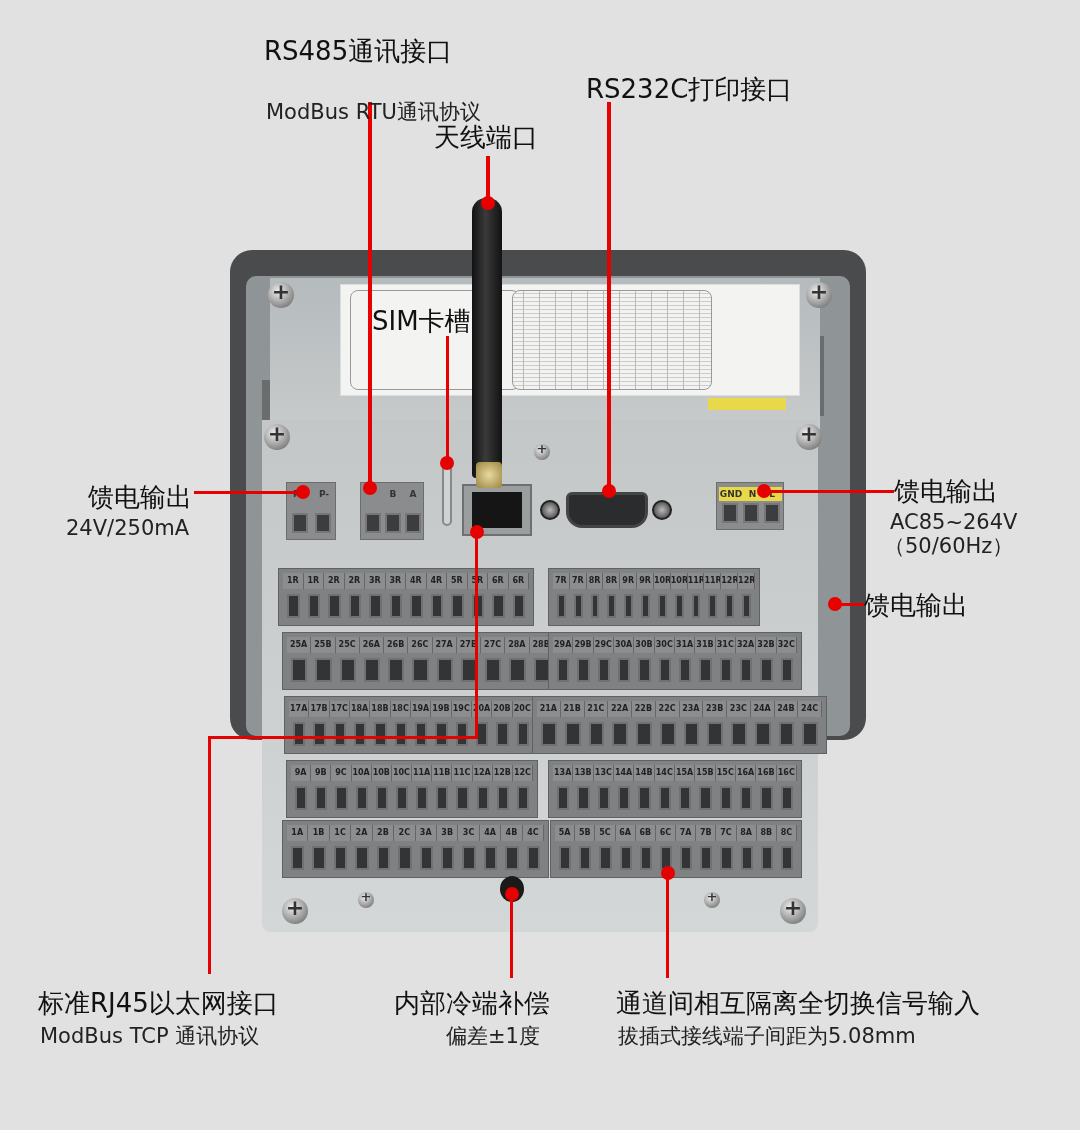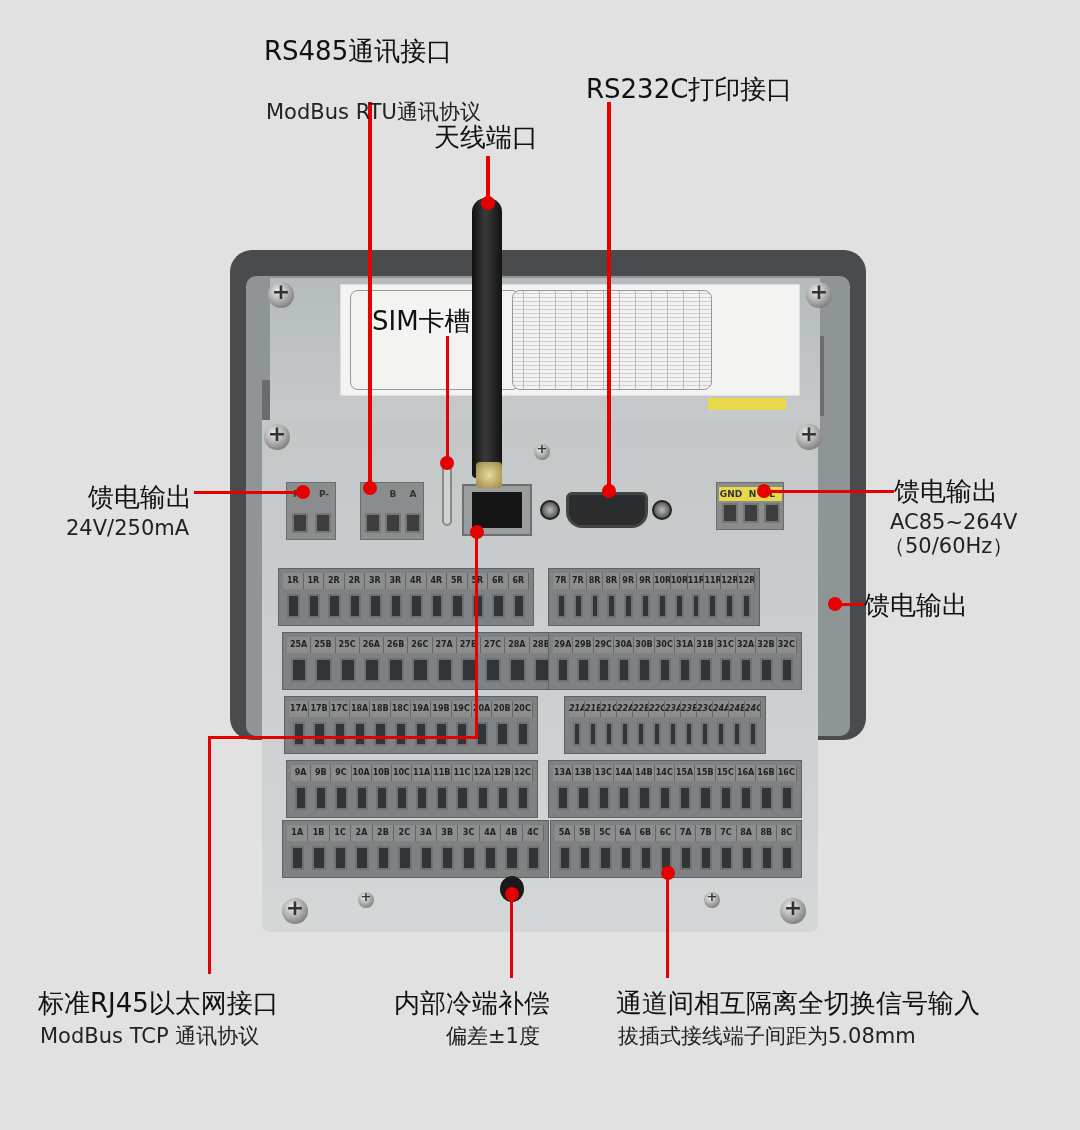--- a/index.html
+++ b/index.html
@@ -311,21 +311,21 @@
       <span></span>
       <span></span>
       <span></span>
       <span></span>
       <span></span>
       <span></span>
       <span></span>
       <span></span>
     </div>
 </div>
-<div class="tb" style="left:564px;top:696px;width:202px;font-style:italic;">
+<div class="tb" style="left:532px;top:696px;width:295px;">
   <div class="cells">
     <span class="cell">21A</span>
       <span class="cell">21B</span>
       <span class="cell">21C</span>
       <span class="cell">22A</span>
       <span class="cell">22B</span>
       <span class="cell">22C</span>
       <span class="cell">23A</span>
       <span class="cell">23B</span>
       <span class="cell">23C</span>

